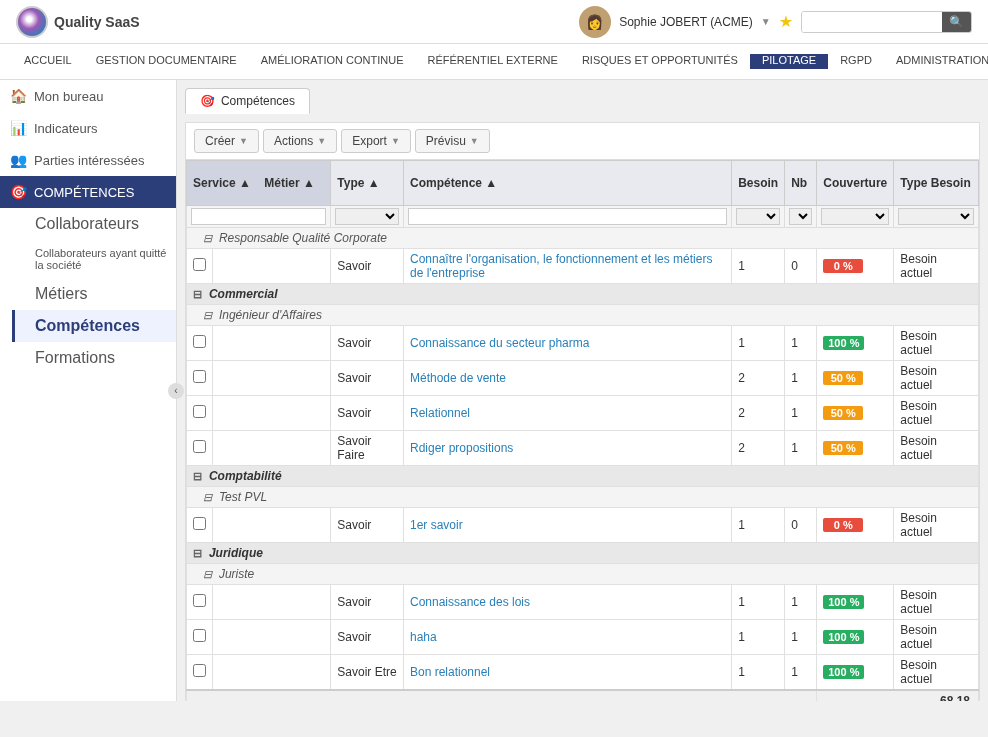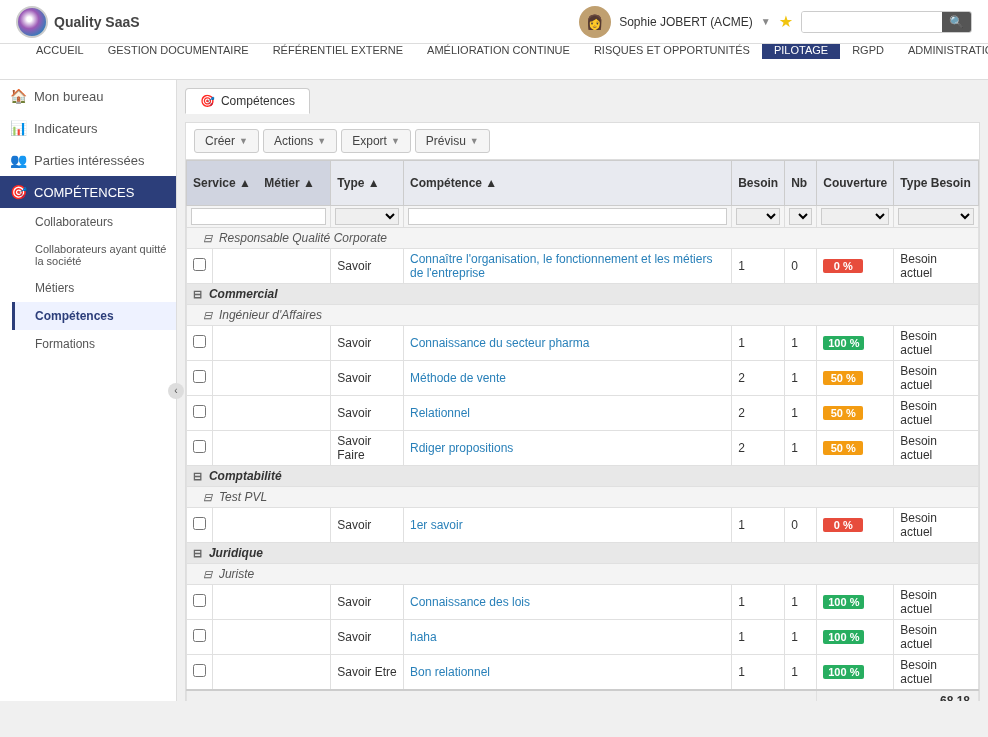--- a/index.html
+++ b/index.html
@@ -62,23 +62,23 @@
       cursor: pointer;
       color: #fff;
       font-size: 12px;
     }
 
     
     .nav-bar {
       display: flex;
       background: #fff;
       border-bottom: 1px solid #ddd;
-      padding: 0 24px;
+      padding: 0 12px;
       height: 36px;
-      align-items: flex-start;
+      align-items: center;
     }
     .nav-item {
       display: flex;
       align-items: center;
       padding: 0 12px;
       font-size: 11px;
       cursor: pointer;
       color: #444;
       white-space: nowrap;
       border-bottom: 3px solid transparent;
@@ -120,21 +120,21 @@
       padding-left: 12px;
       font-size: 12px;
       color: #444;
     }
     .sidebar-sub-item {
       display: flex;
       align-items: center;
       padding: 7px 10px 7px 20px;
       cursor: pointer;
       color: #555;
-      font-size: 12px;
+      font-size: 16px;
       border-left: 3px solid transparent;
     }
     .sidebar-sub-item.active-sub {
       color: #2c3e7a;
       font-weight: bold;
       background: #eef2ff;
       border-left: 3px solid #2c3e7a;
     }
 
     
@@ -277,22 +277,22 @@
     <div class="search-box">
       <input class="search-input" type="text" placeholder="" style="">
       <button class="search-btn">🔍</button>
     </div>
   </div>
 </div>
 
 <div class="nav-bar">
   <div class="nav-item">ACCUEIL</div>
   <div class="nav-item">GESTION DOCUMENTAIRE</div>
+  <div class="nav-item">AMÉLIORATION CONTINUE</div>
   <div class="nav-item">RÉFÉRENTIEL EXTERNE</div>
-  <div class="nav-item">AMÉLIORATION CONTINUE</div>
   <div class="nav-item">RISQUES ET OPPORTUNITÉS</div>
   <div class="nav-item active">PILOTAGE</div>
   <div class="nav-item">RGPD</div>
   <div class="nav-item">ADMINISTRATION</div>
 </div>
 
 <div class="main-layout">
 
   <div class="sidebar" style="position:relative;">
     <div class="sidebar-item">

